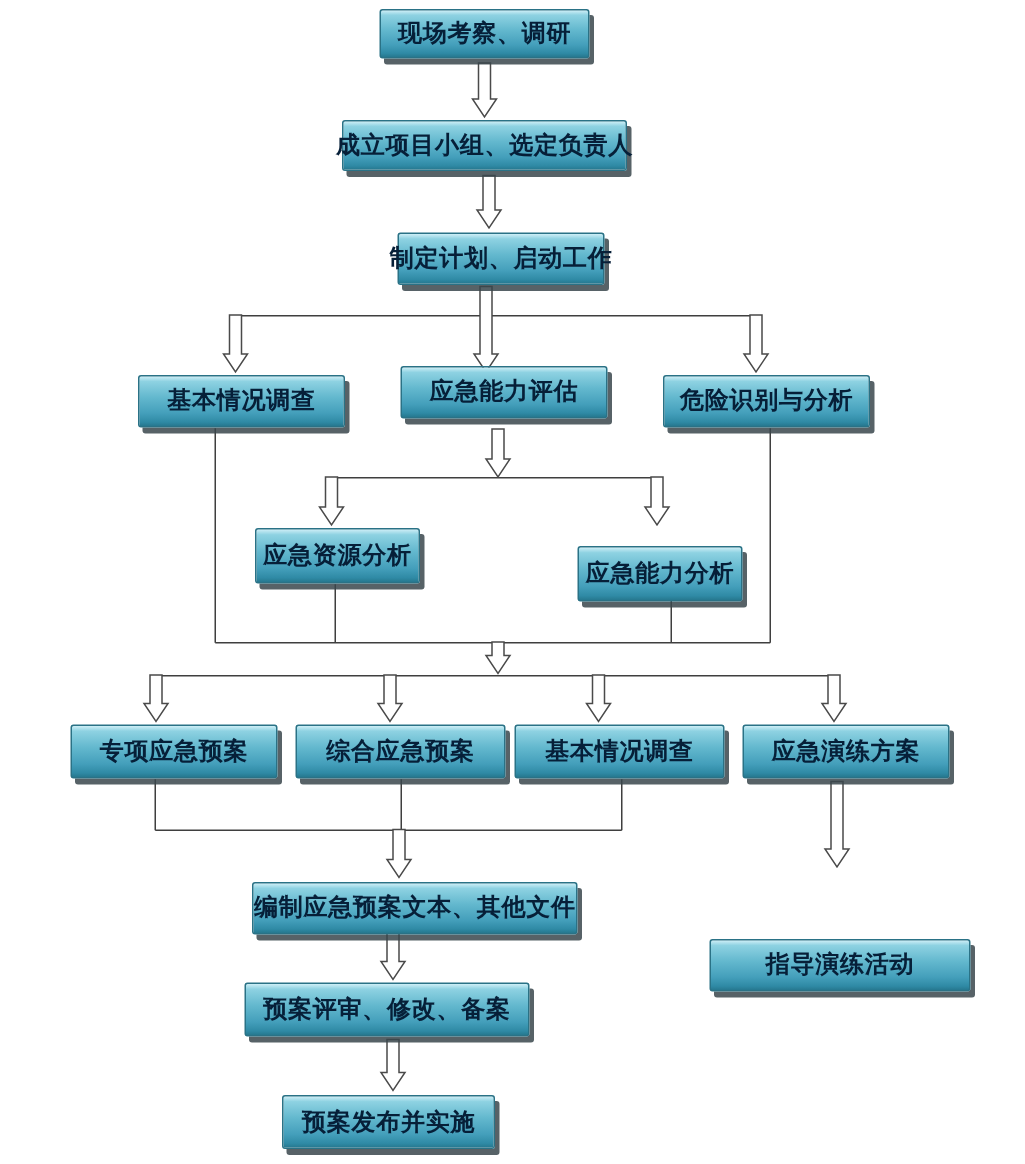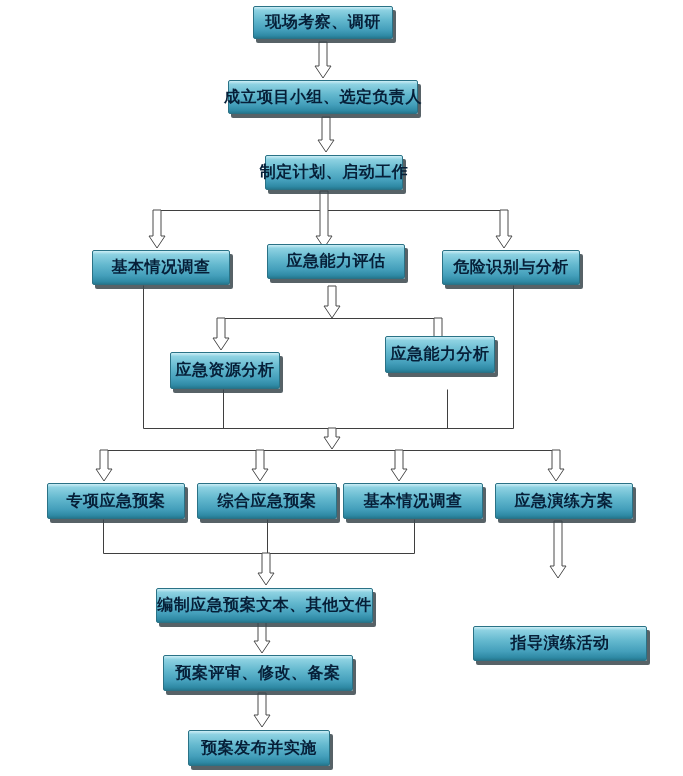--- a/index.html
+++ b/index.html
@@ -98,36 +98,36 @@
       </div>
       <div class="node" style="left: 267px; top: 244px; width: 138px; height: 35px;">
         <span>应急能力评估</span>
       </div>
       <div class="node" style="left: 442px; top: 250px; width: 138px; height: 35px;">
         <span>危险识别与分析</span>
       </div>
       <div class="node" style="left: 170px; top: 352px; width: 110px; height: 37px;">
         <span>应急资源分析</span>
       </div>
-      <div class="node" style="left: 385px; top: 336px; width: 110px; height: 37px; align-items: center;">
+      <div class="node" style="left: 385px; top: 364px; width: 110px; height: 37px; align-items: center;">
         <span>应急能力分析</span>
       </div>
       <div class="node" style="left: 47px; top: 483px; width: 138px; height: 36px;">
         <span>专项应急预案</span>
       </div>
       <div class="node" style="left: 197px; top: 483px; width: 140px; height: 36px;">
         <span>综合应急预案</span>
       </div>
       <div class="node" style="left: 343px; top: 483px; width: 140px; height: 36px;">
         <span>基本情况调查</span>
       </div>
       <div class="node" style="left: 495px; top: 483px; width: 138px; height: 36px;">
         <span>应急演练方案</span>
       </div>
-      <div class="node" style="left: 156px; top: 588px; width: 217px; height: 35px;">
+      <div class="node" style="left: 168px; top: 588px; width: 217px; height: 35px;">
         <span>编制应急预案文本、其他文件</span>
       </div>
       <div class="node" style="left: 473px; top: 582px; width: 174px; height: 35px; margin-top: 44px;">
         <span>指导演练活动</span>
       </div>
       <div class="node" style="left: 163px; top: 655px; width: 190px; height: 36px;">
         <span>预案评审、修改、备案</span>
       </div>
       <div class="node" style="left: 188px; top: 730px; width: 142px; height: 36px; text-align: center;">
         <span>预案发布并实施</span>

